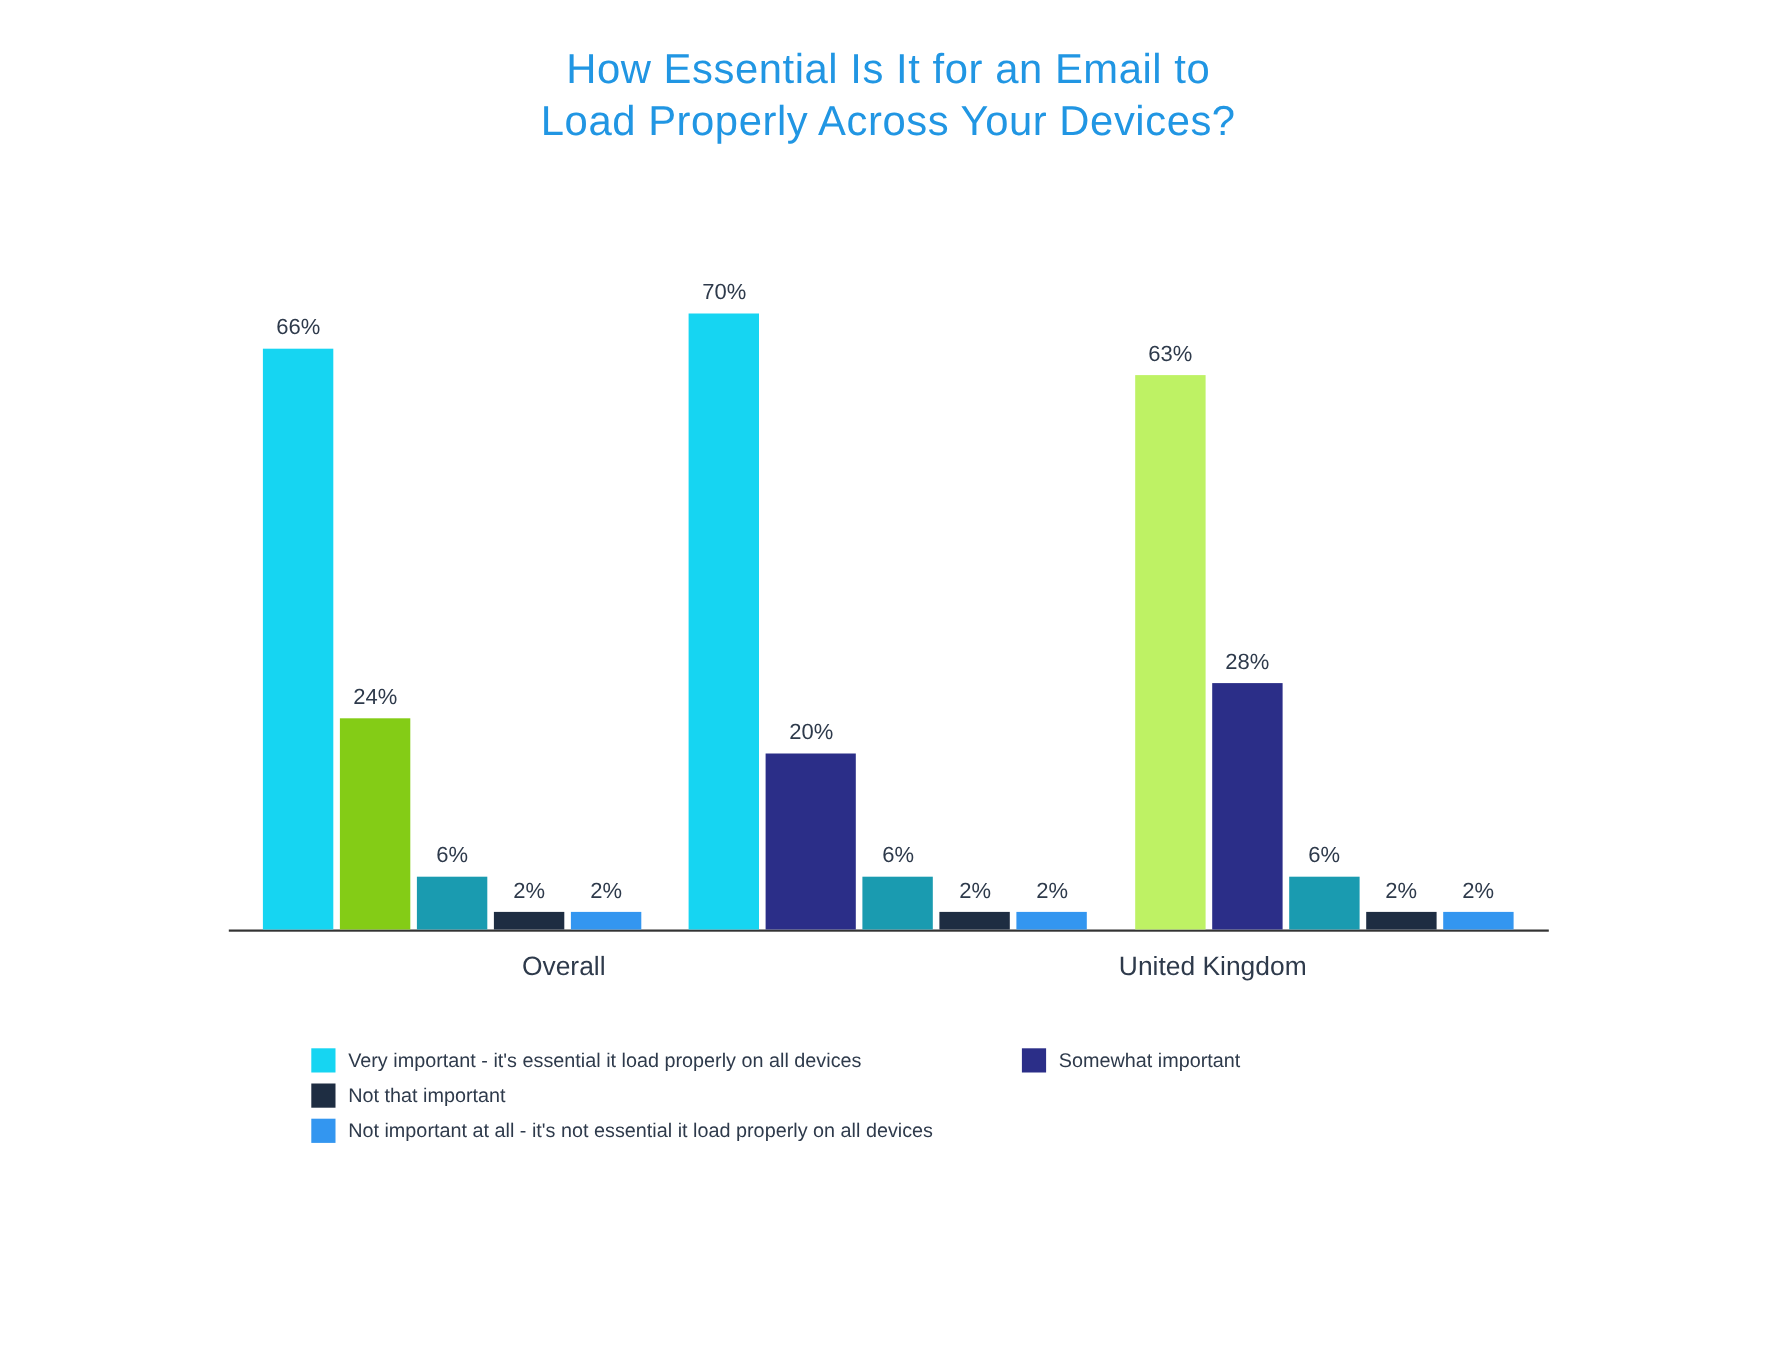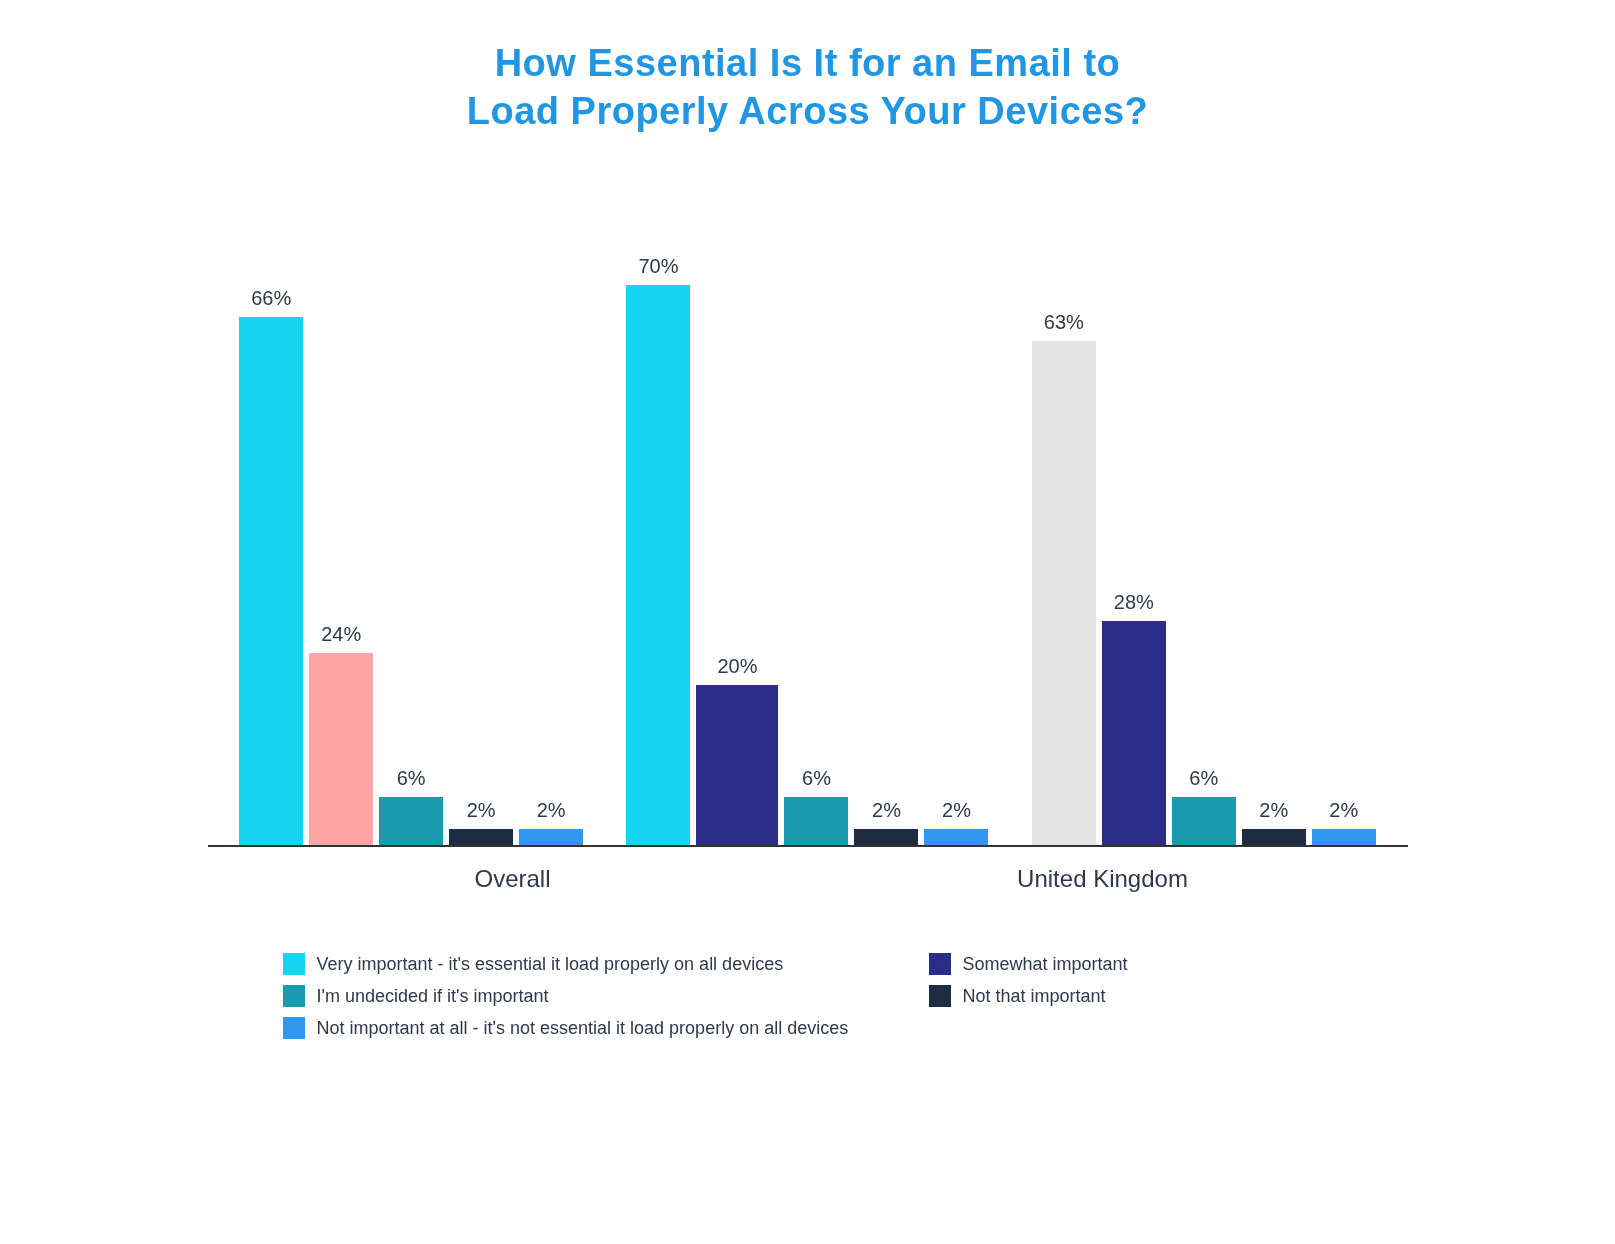--- a/index.html
+++ b/index.html
@@ -21,21 +21,21 @@
   }
   .chart-wrapper {
     width: 1240px;
     margin: 0 auto;
     padding: 40px 20px 40px 20px;
     box-sizing: border-box;
   }
   .chart-title {
     text-align: center;
     font-size: 38px;
-    font-weight: 700;
+    font-weight: 400;
     color: var(--title-color);
     line-height: 1.25;
     margin-bottom: 70px;
     white-space: pre-line;
     letter-spacing: 0.5px;
   }
   .plot-area {
     position: relative;
     height: 640px;
     border-bottom: 2px solid var(--axis-color);
@@ -105,21 +105,21 @@
 
 <div class="chart-wrapper">
   <div class="chart-title">How Essential Is It for an Email to
 Load Properly Across Your Devices?</div>
 
   <div class="plot-area" id="plot">
       <div class="group">
         <div class="bar" style="background: rgb(22, 213, 242); height: 82.5%;">
           <div class="bar-label">66%</div>
         </div>
-        <div class="bar" style="background: #fca5a5; height: 30%;">
+        <div class="bar" style="background: #84cc16; height: 30%;">
           <div class="bar-label">24%</div>
         </div>
         <div class="bar" style="background: rgb(26, 155, 176); height: 7.5%;">
           <div class="bar-label">6%</div>
         </div>
         <div class="bar" style="background: rgb(30, 45, 66); height: 2.5%;">
           <div class="bar-label">2%</div>
         </div>
         <div class="bar" style="background: rgb(51, 150, 240); height: 2.5%;">
           <div class="bar-label">2%</div>
@@ -136,21 +136,21 @@
           <div class="bar-label">6%</div>
         </div>
         <div class="bar" style="background: rgb(30, 45, 66); height: 2.5%;">
           <div class="bar-label">2%</div>
         </div>
         <div class="bar" style="background: rgb(51, 150, 240); height: 2.5%;">
           <div class="bar-label">2%</div>
         </div>
       </div>
       <div class="group">
-        <div class="bar" style="background: #e5e5e5; height: 78.75%;">
+        <div class="bar" style="background: #bef264; height: 78.75%;">
           <div class="bar-label">63%</div>
         </div>
         <div class="bar" style="background: rgb(43, 46, 136); height: 35%;">
           <div class="bar-label">28%</div>
         </div>
         <div class="bar" style="background: rgb(26, 155, 176); height: 7.5%;">
           <div class="bar-label">6%</div>
         </div>
         <div class="bar" style="background: rgb(30, 45, 66); height: 2.5%;">
           <div class="bar-label">2%</div>
@@ -169,24 +169,20 @@
   <div class="legend" id="legend">
       <div class="legend-item">
         <span class="swatch" style="background: rgb(22, 213, 242);"></span>
         <span>Very important - it's essential it load properly on all devices</span>
       </div>
       <div class="legend-item">
         <span class="swatch" style="background: rgb(43, 46, 136);"></span>
         <span>Somewhat important</span>
       </div>
       <div class="legend-item">
-        <span class="swatch" style="background: rgb(26, 155, 176);"></span>
-        <span>I'm undecided if it's important</span>
-      </div>
-      <div class="legend-item">
         <span class="swatch" style="background: rgb(30, 45, 66);"></span>
         <span>Not that important</span>
       </div>
       <div class="legend-item full-row">
         <span class="swatch" style="background: rgb(51, 150, 240);"></span>
         <span>Not important at all - it's not essential it load properly on all devices</span>
       </div>
     </div>
 </div>
 

